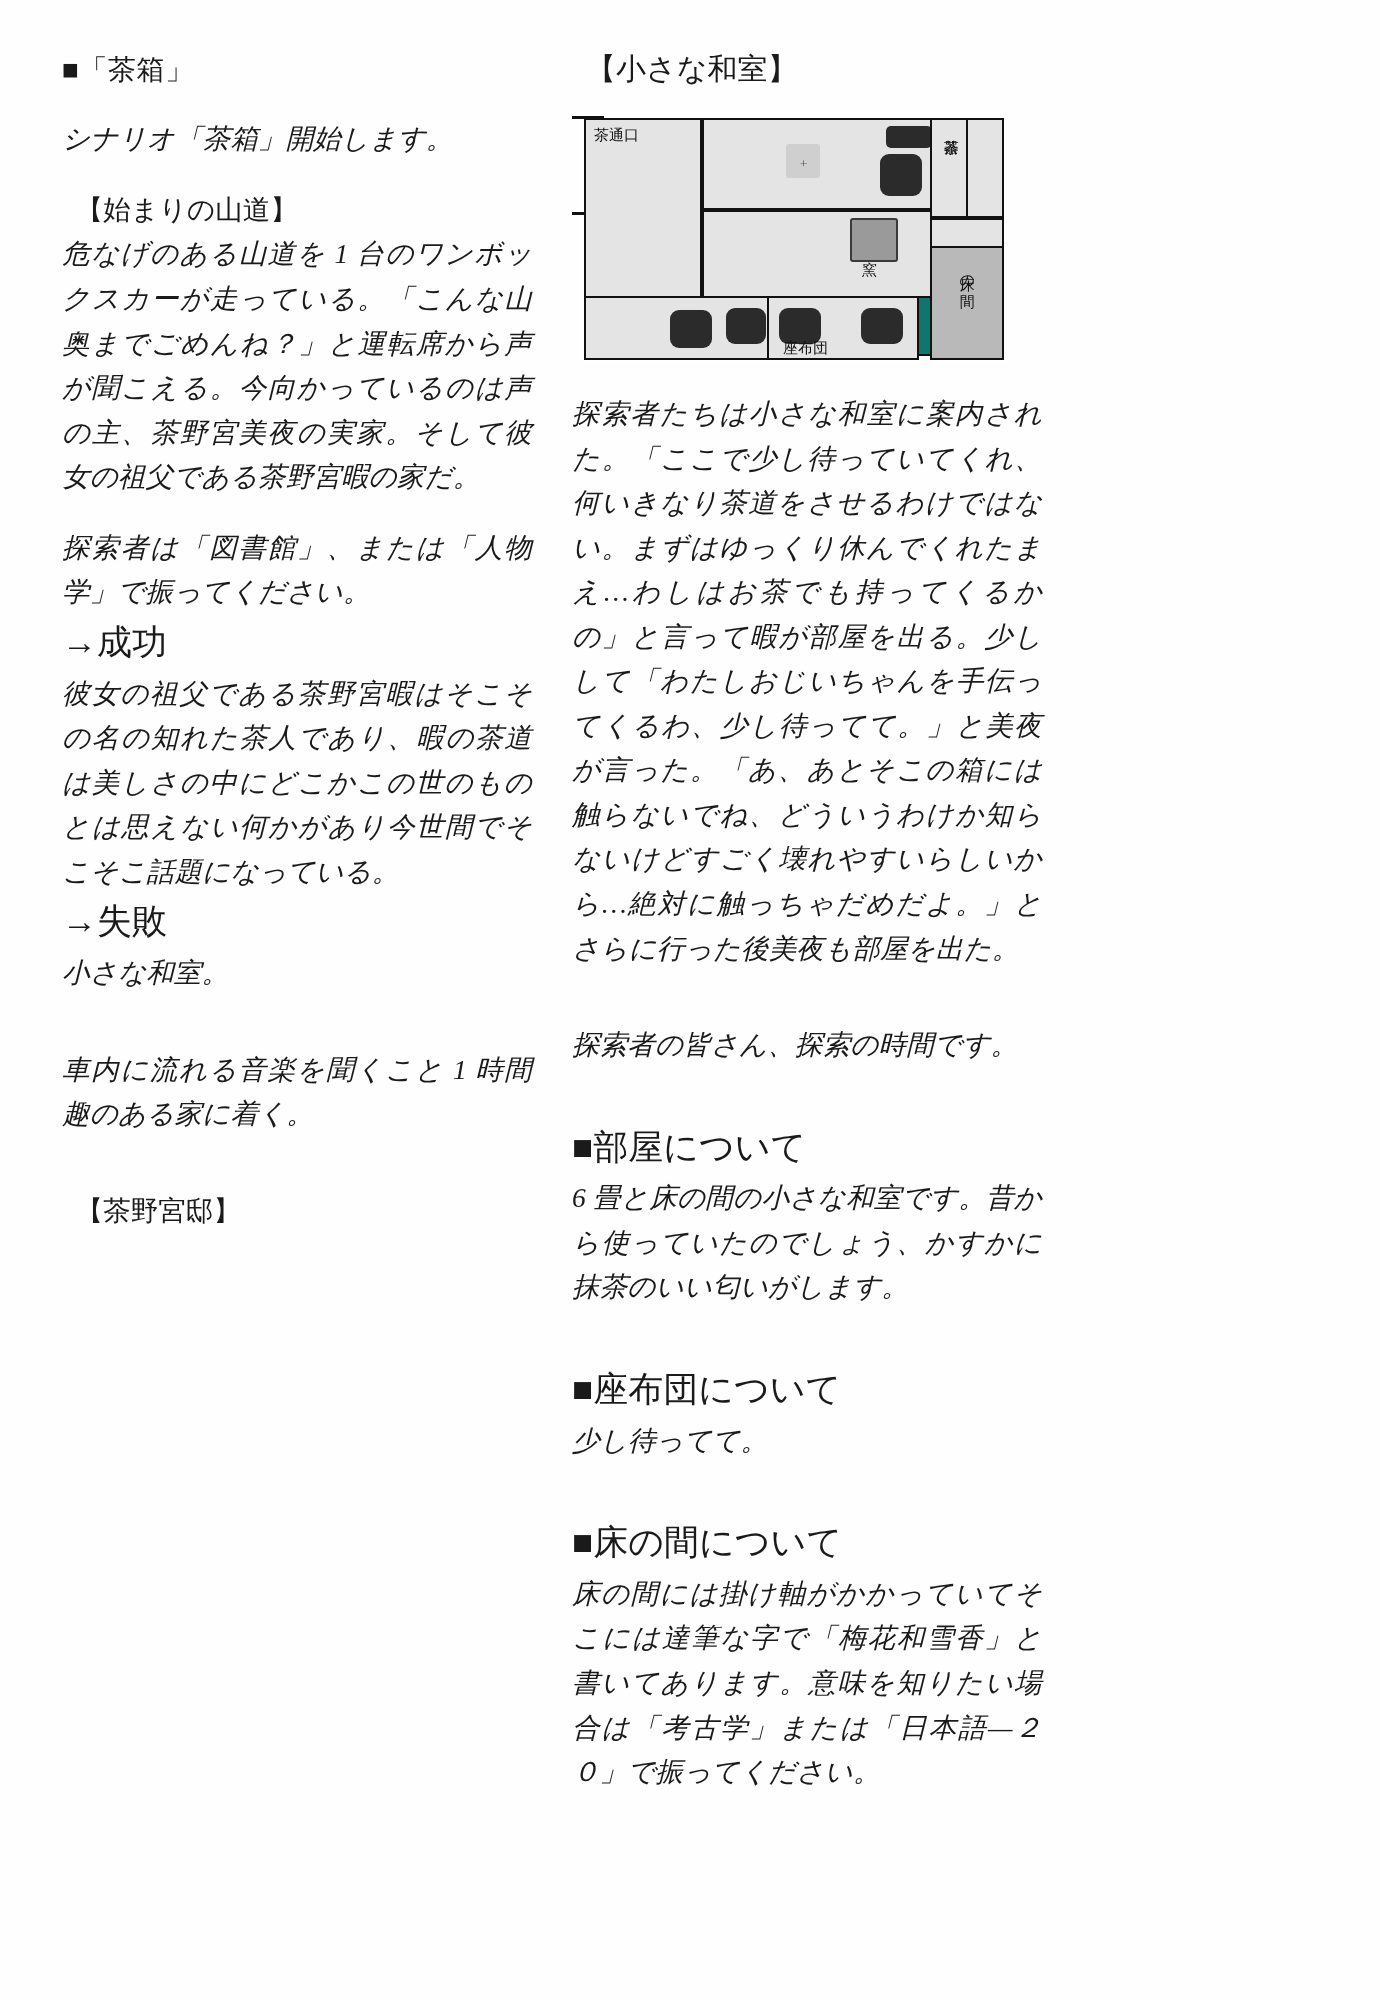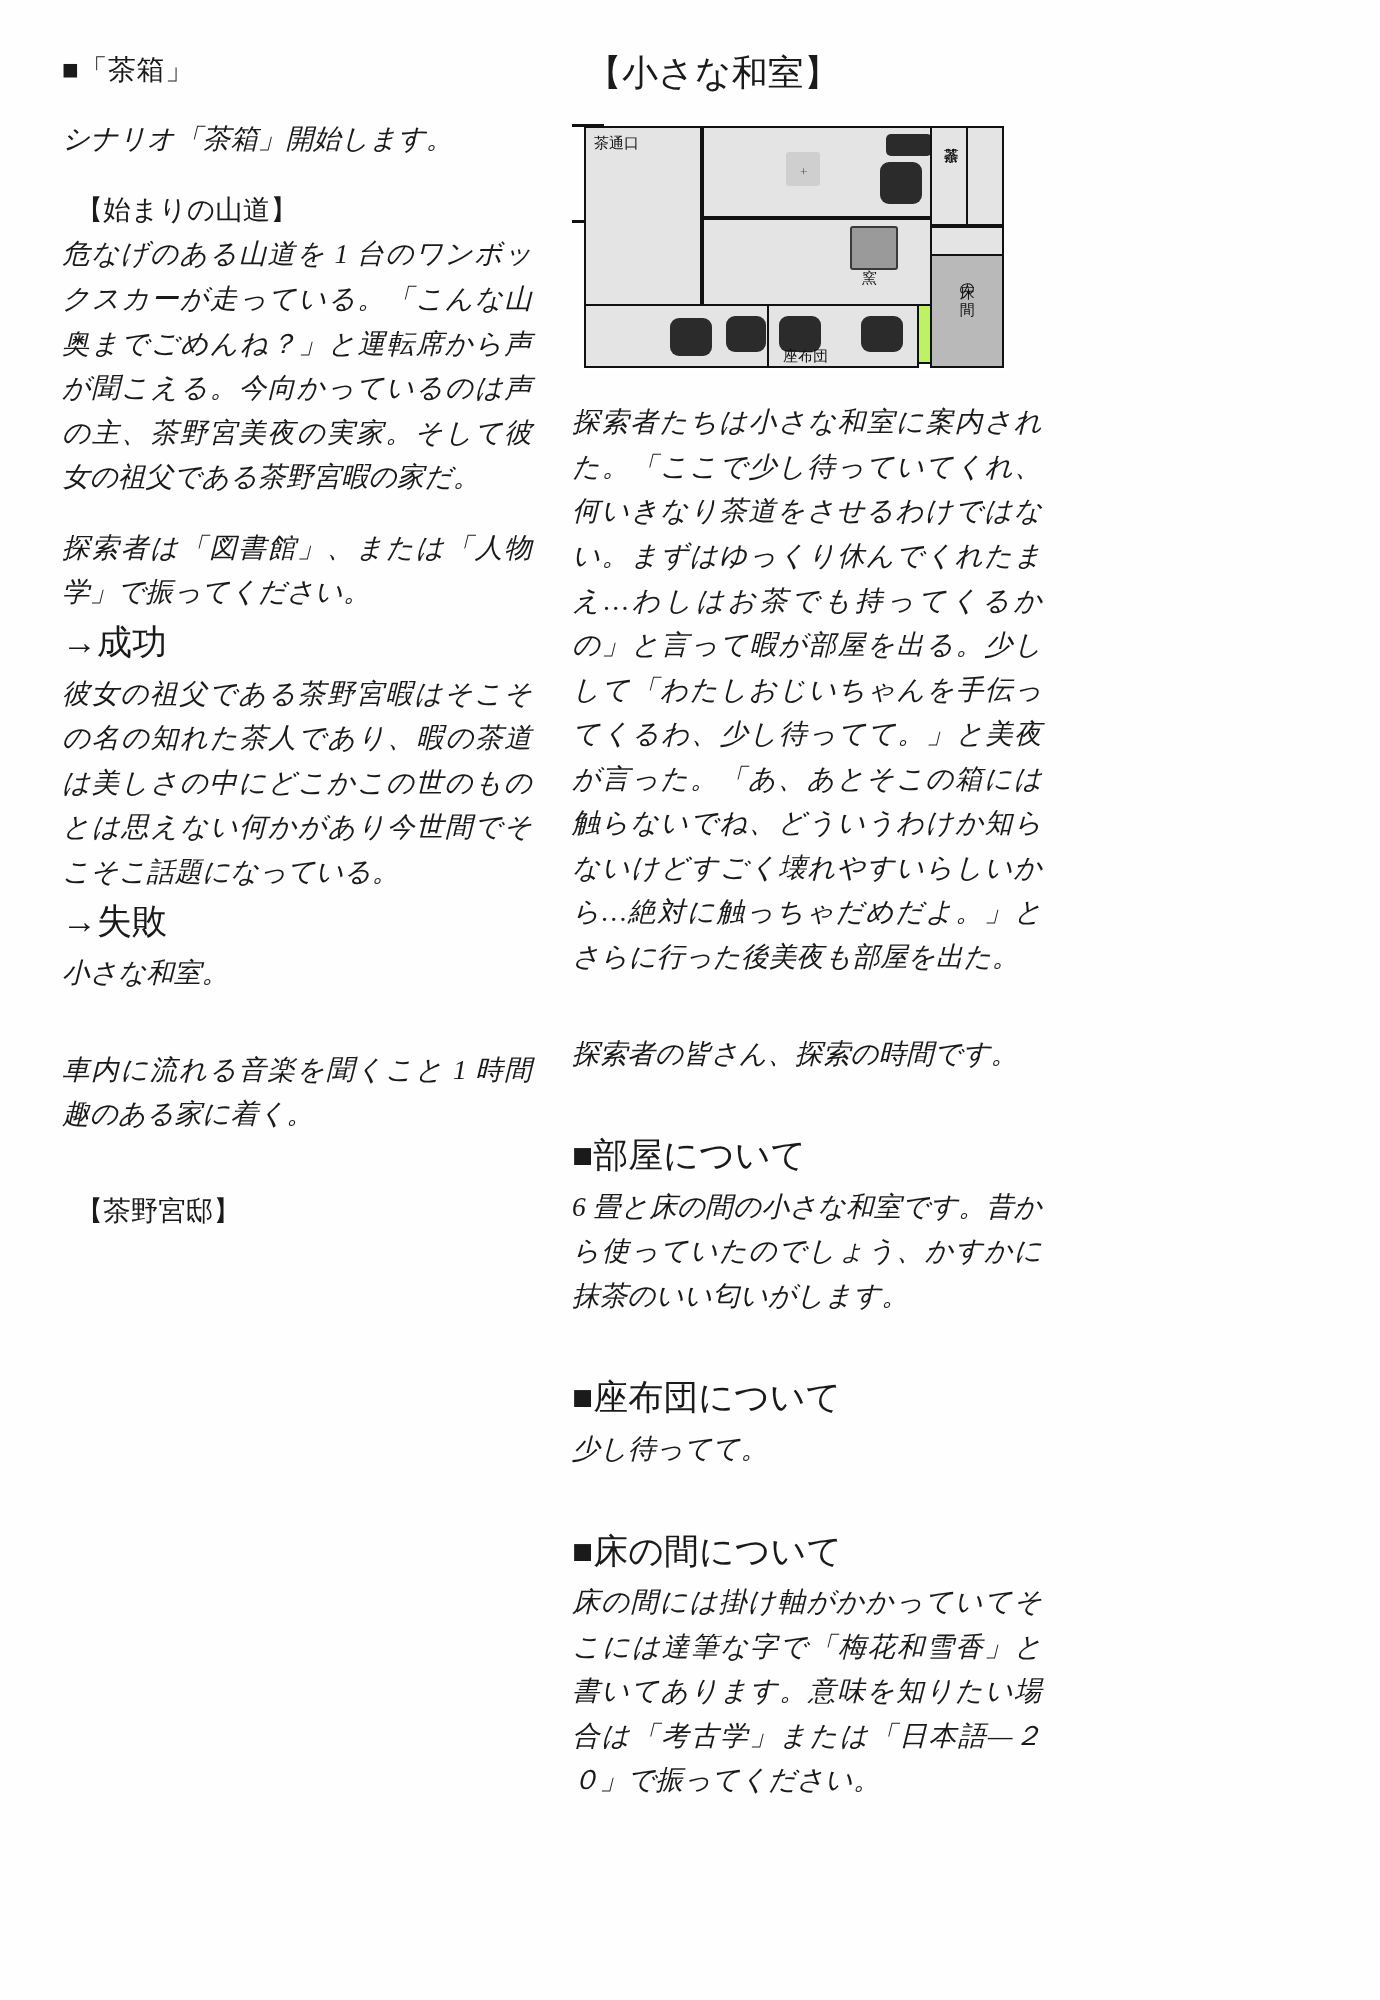--- a/index.html
+++ b/index.html
@@ -62,42 +62,42 @@
   .sec-head {
     font-size: 35px;
     line-height: 1.62;
     margin: 0;
     white-space: pre-wrap;
   }
   .gap-sm { height: 26px; }
 
   
   .map-title {
-    font-size: 36px;
+    font-size: 30px;
     line-height: 1.4;
     margin: 0 0 22px 0;
     padding-left: 14px;
     white-space: pre-wrap;
   }
 
   
   .plan {
     position: relative;
     width: 430px;
     height: 250px;
     margin: 0 0 30px 6px;
     background: #ffffff;
   }
   .plan-outer {
     position: absolute;
     left: 6px; top: 6px;
     width: 418px; height: 238px;
     border: 2.5px solid #111;
     box-sizing: border-box;
-    background: #bef264;
+    background: #0f766e;
   }
   
   .tick {
     position: absolute;
     background: #111;
     height: 2.5px;
   }
   .tick-a { left: -6px; top: 4px;   width: 32px; }
   .tick-b { left: -6px; top: 100px; width: 46px; }
 

